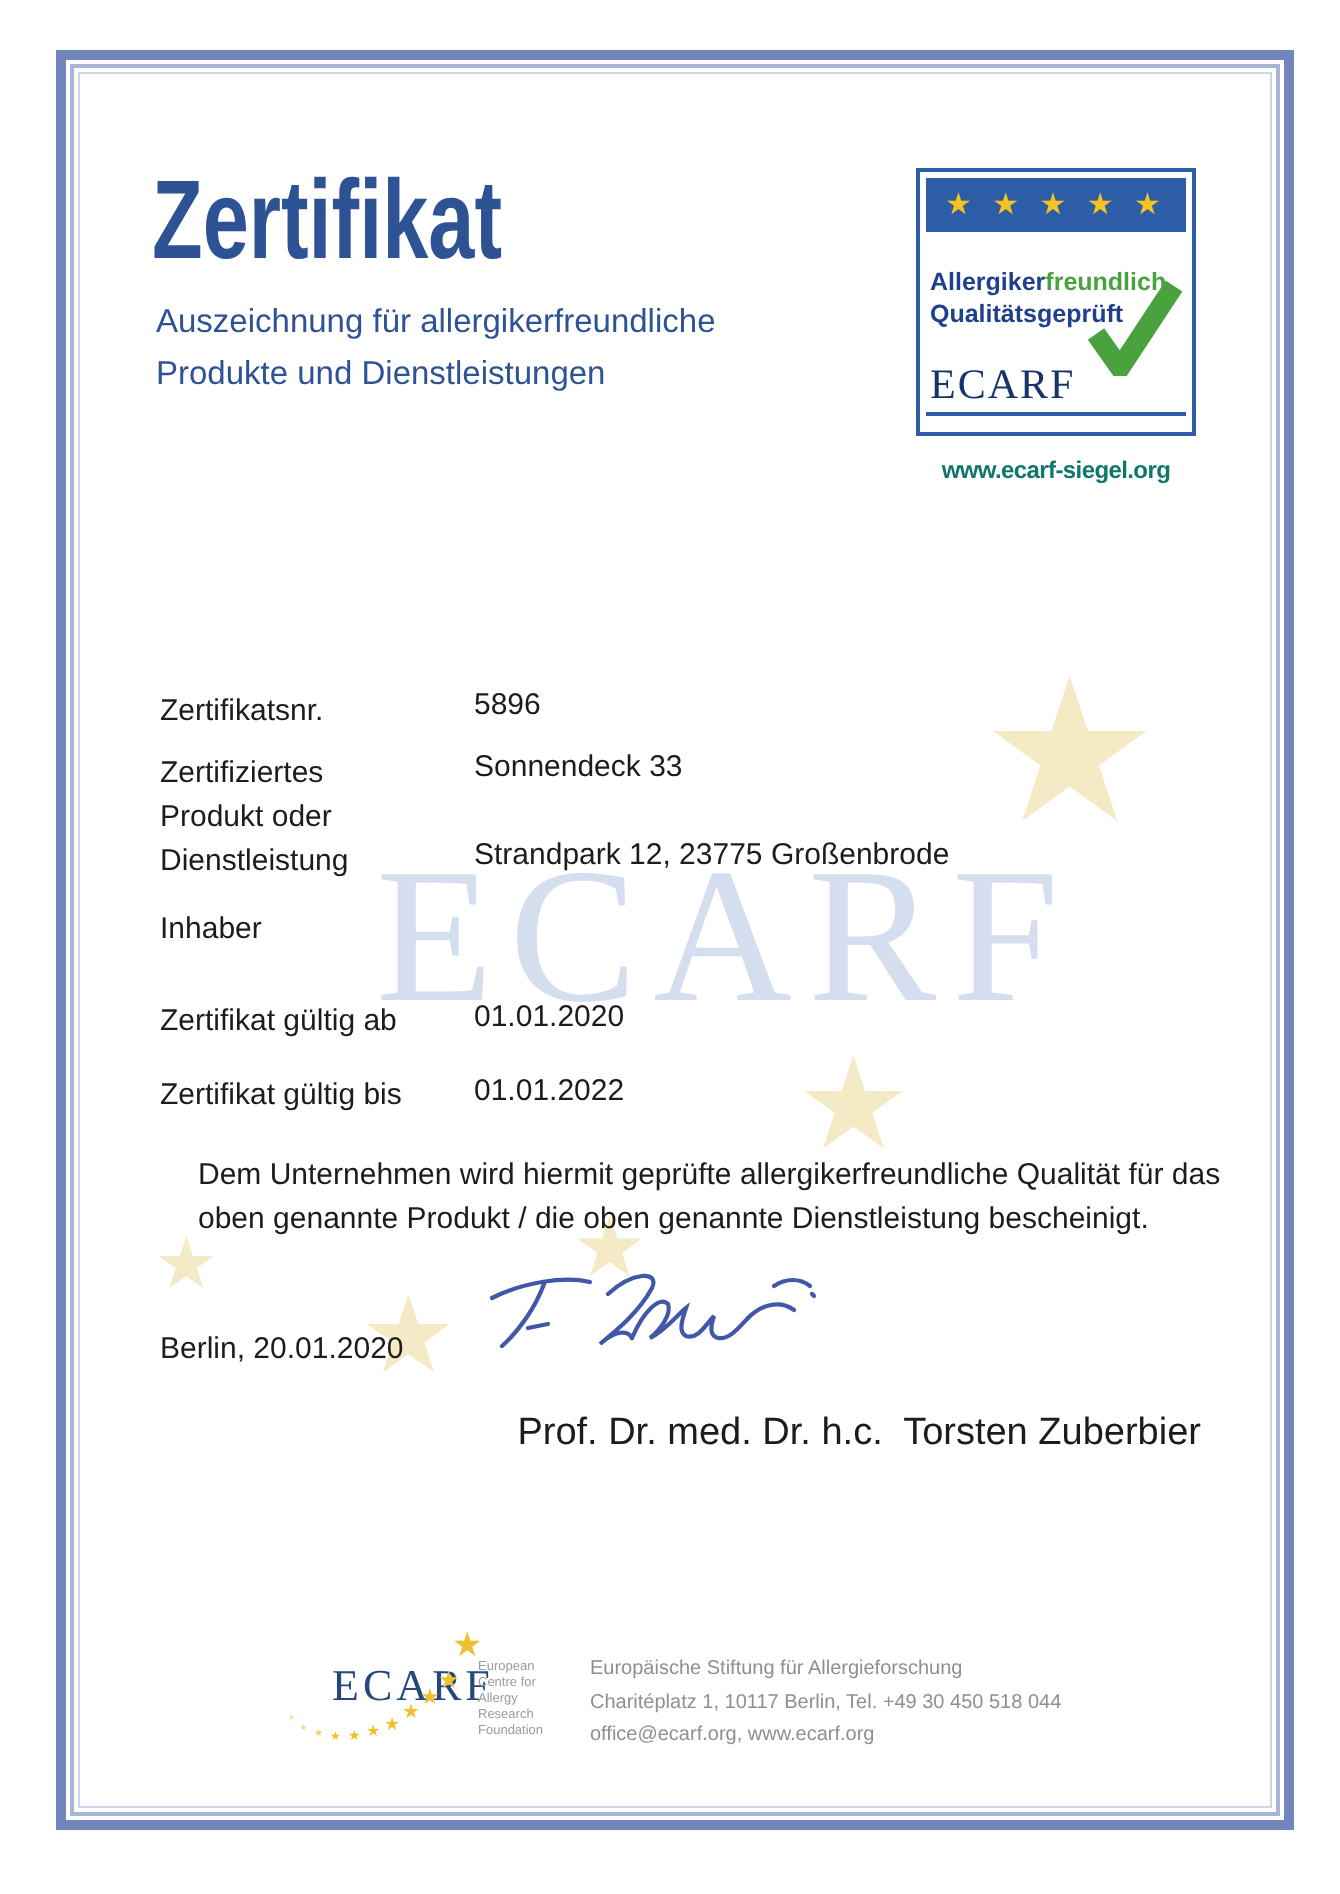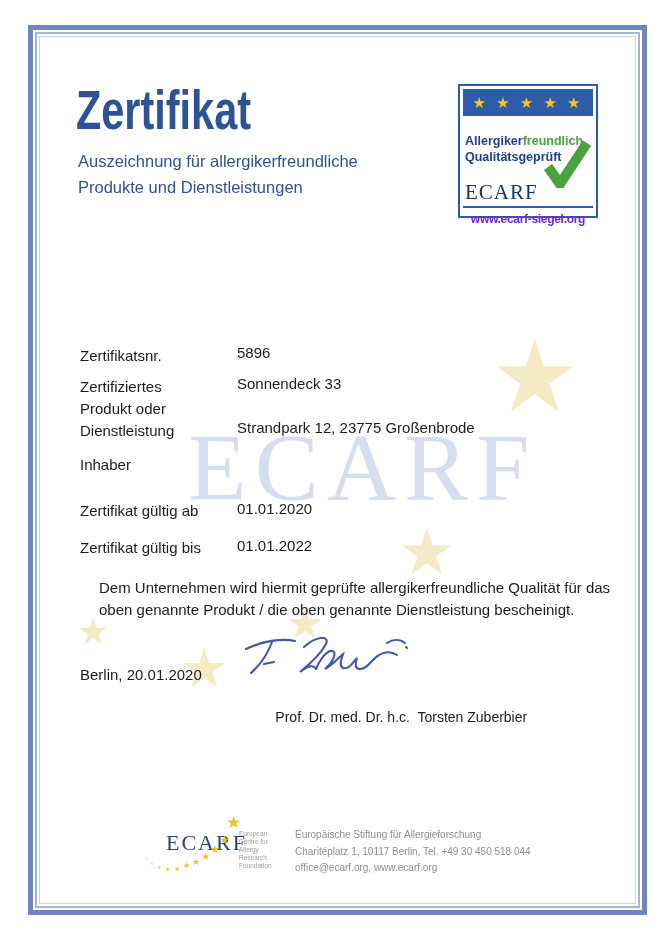--- a/index.html
+++ b/index.html
@@ -33,33 +33,33 @@
   .seal-stars{background:#2d5da7;height:27px;line-height:27px;text-align:center;
               color:#f5c51d;font-size:15px;letter-spacing:3px;}
   .seal-mid{position:relative;height:72px;padding-top:17px;}
   .seal-claim{font-size:12.5px;font-weight:bold;white-space:nowrap;line-height:16px;padding-left:2px;}
   .seal-claim .b{color:#1f3f8f;}
   .seal-claim .g{color:#4aa23e;}
   .seal-brand{position:absolute;left:2px;bottom:0;font-family:"Liberation Serif",serif;
               font-size:21px;color:#17356b;letter-spacing:1px;}
   .seal-check{position:absolute;right:2px;top:22px;}
   .seal-sep{border-top:2px solid #2d5da7;margin:1px 0 0 0;}
-  .seal-url{font-size:12px;font-weight:bold;color:#6d28d9;text-align:center;
-            padding-top:4px;letter-spacing:-.3px;}
+  .seal-url{font-size:12px;font-weight:bold;color:#0f766e;text-align:center;
+            padding-top:20px;letter-spacing:-.3px;}
 
   
   .lbl,.val{position:absolute;font-size:15px;line-height:20px;}
   .lbl{left:80px;}
   .val{left:237px;}
 
   .statement{position:absolute;left:78px;top:577px;width:556px;font-size:15px;line-height:22px;margin-left:21px;}
 
   .place-date{position:absolute;left:80px;top:666px;font-size:15px;}
   .sig-svg{position:absolute;left:240px;top:632px;}
-  .signer{position:absolute;left:252px;top:686px;font-size:14px;line-height:20.5px;
+  .signer{position:absolute;left:227px;top:686px;font-size:19px;line-height:20.5px;
           white-space:pre-wrap;}
 
   
   .f-star{position:absolute;color:#f0c12e;line-height:1;z-index:3;}
   .f-brand{position:absolute;left:166px;top:830px;font-family:"Liberation Serif",serif;
            font-size:22px;color:#24477c;letter-spacing:2px;}
   .f-caption{position:absolute;left:239px;top:830px;font-size:6.5px;line-height:8px;
              color:#9b9b9b;}
   .f-address{position:absolute;left:295px;top:827px;font-size:10px;line-height:16.5px;
              color:#8f8f8f;}

